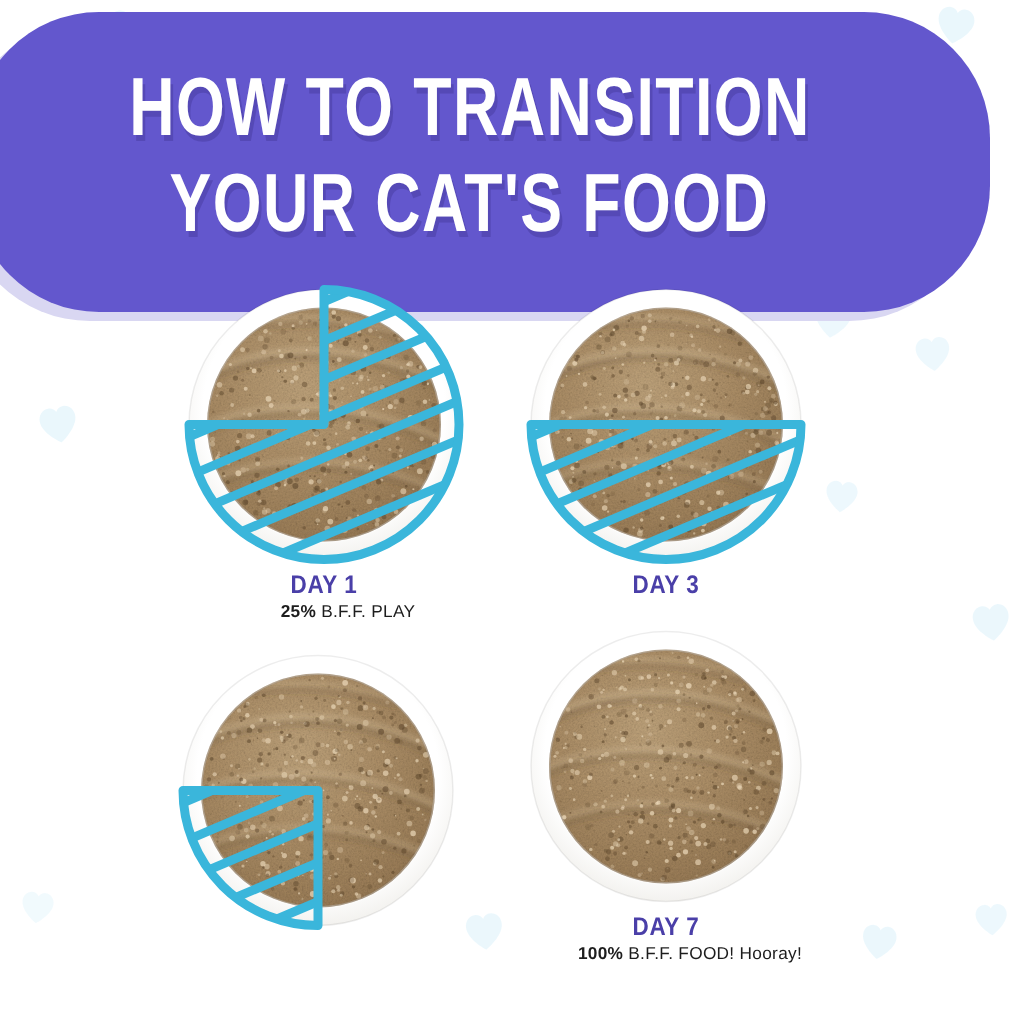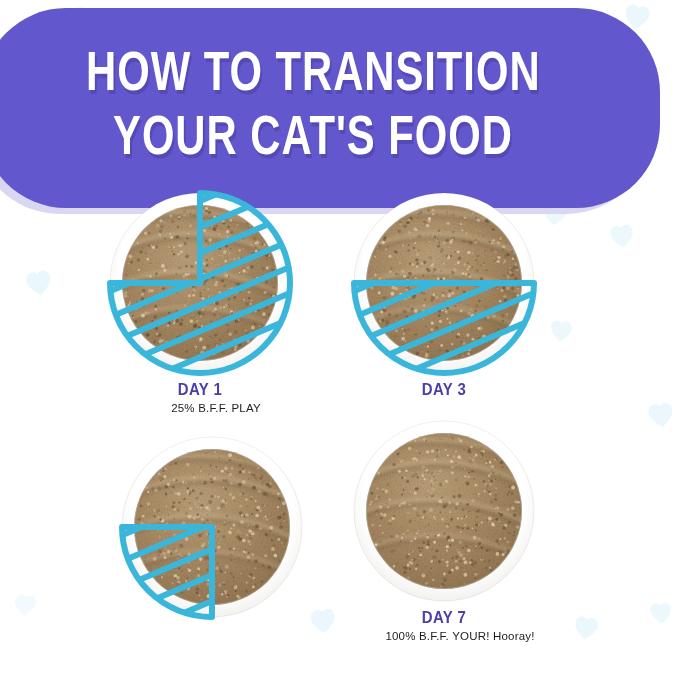--- a/index.html
+++ b/index.html
@@ -54,21 +54,21 @@
     transform:scaleX(.88);
     font-family:"Liberation Sans", sans-serif;
   }
   .mix{
     color:#1d1d1d;
     font-size:11.5px;
     margin-top:2px;
     letter-spacing:.2px;
     font-family:"Liberation Sans", sans-serif;
   }
-  .mix b{font-weight:normal;margin-left:32px;}
+  .mix b{font-weight:bold;margin-left:32px;}
 </style>
 </head>
 <body>
 
 <div id="stage">
 
   <div id="hearts-layer">
       <div class="heart" style="left: 58px; top: 4px; width: 34px; height: 34px; transform: rotate(-8deg); opacity: 0.55;"><svg viewBox="0 0 32 32" width="34" height="34">
           <path d="M16 29C16 29 3.2 20.6 3.2 11.8 3.2 6.9 6.6 3.6 10.6 3.6c2.4 0 4.4 1.3 5.4 3.3 1-2 3-3.3 5.4-3.3 4 0 7.4 3.3 7.4 8.2C28.8 20.6 16 29 16 29z" fill="#d9f1fb"></path>
         </svg></div>
@@ -107,21 +107,21 @@
   <div class="banner-wrap">
     <div class="banner-shadow"></div>
     <div class="banner"></div>
     <div class="banner-title">
       <div class="l1">HOW TO TRANSITION</div>
       <div class="l2">YOUR CAT'S FOOD</div>
     </div>
   </div>
 
   <div id="bowls">
-      <div class="bowl-cell" style="left: 100px; top: 188px;">
+      <div class="bowl-cell" style="left: 116px; top: 188px;">
         <div class="bowl">
 <svg width="190" height="190" viewBox="0 0 190 190">
 
   <defs>
     <clipPath id="clipFood1">
                 <circle cx="95" cy="95" r="78"></circle>
               </clipPath>
     <clipPath id="clipRim1">
                 <circle cx="95" cy="95" r="93"></circle>
               </clipPath>
@@ -2096,18 +2096,18 @@
               <circle cx="146.5" cy="92.2" r="0.74" fill="rgba(233,214,183,0.6847445370791222)"></circle>
               <circle cx="96.0" cy="163.8" r="1.97" fill="rgba(90,68,42,0.39011182079562534)"></circle>
     <circle cx="95" cy="95" r="79" fill="none" stroke="rgba(80,60,38,.35)" stroke-width="4"></circle>
   </g>
   <circle cx="95" cy="95" r="78" fill="none" stroke="rgba(255,255,255,.35)" stroke-width="2"></circle>
 
 </svg>
         </div>
         <div class="cap">
           <div class="day">DAY 7</div>
-          <div class="mix"><b>100%</b><span> B.F.F. YOUR! Hooray!</span></div>
+          <div class="mix"><b>100%</b><span> B.F.F. FOOD! Hooray!</span></div>
         </div>
       </div>
     </div>
 
 </div>
 
 </body></html>

